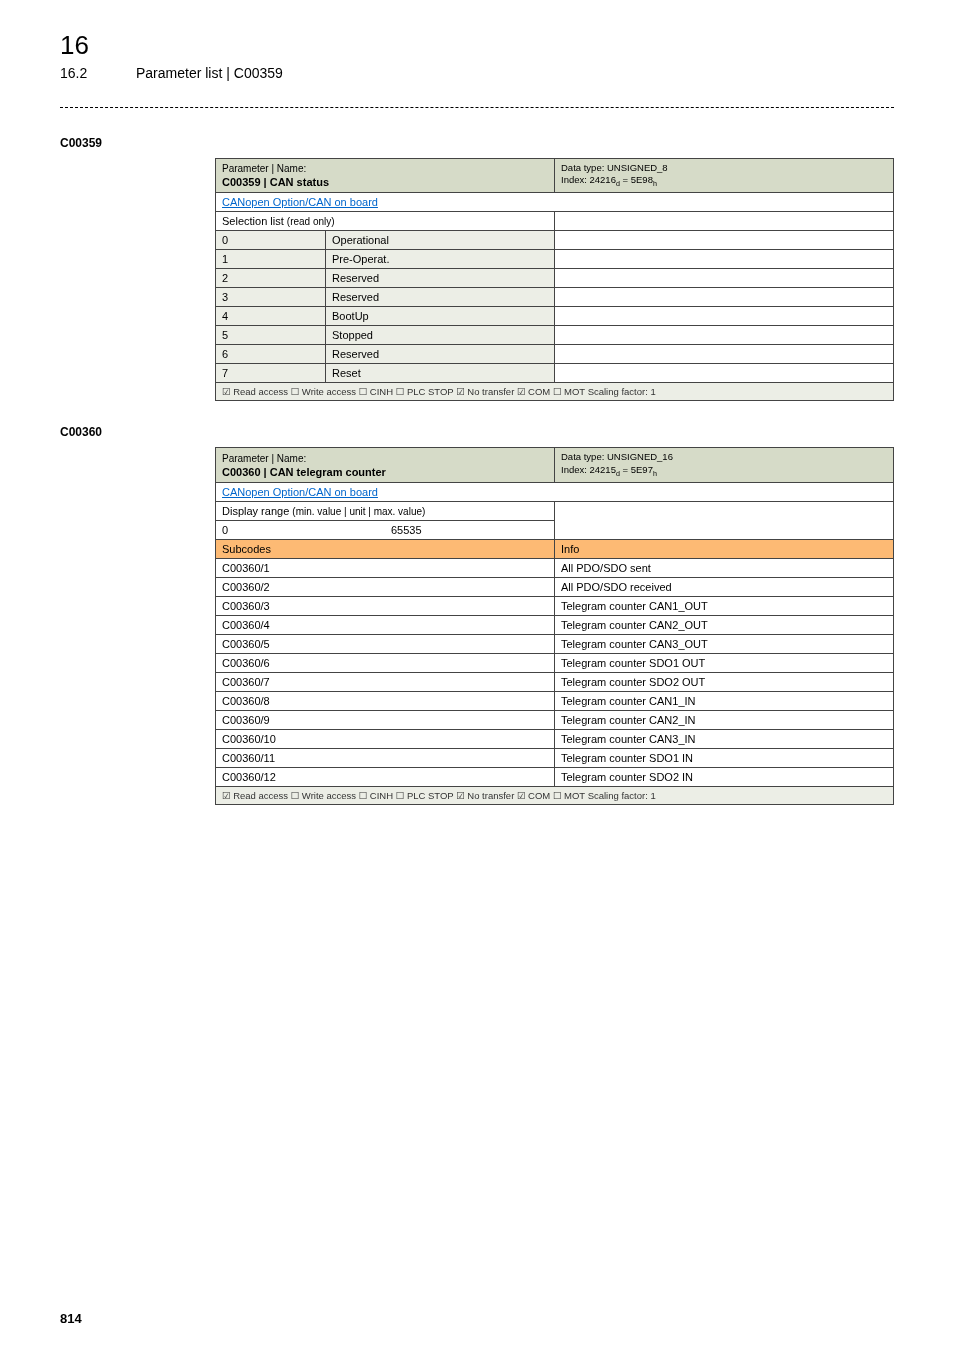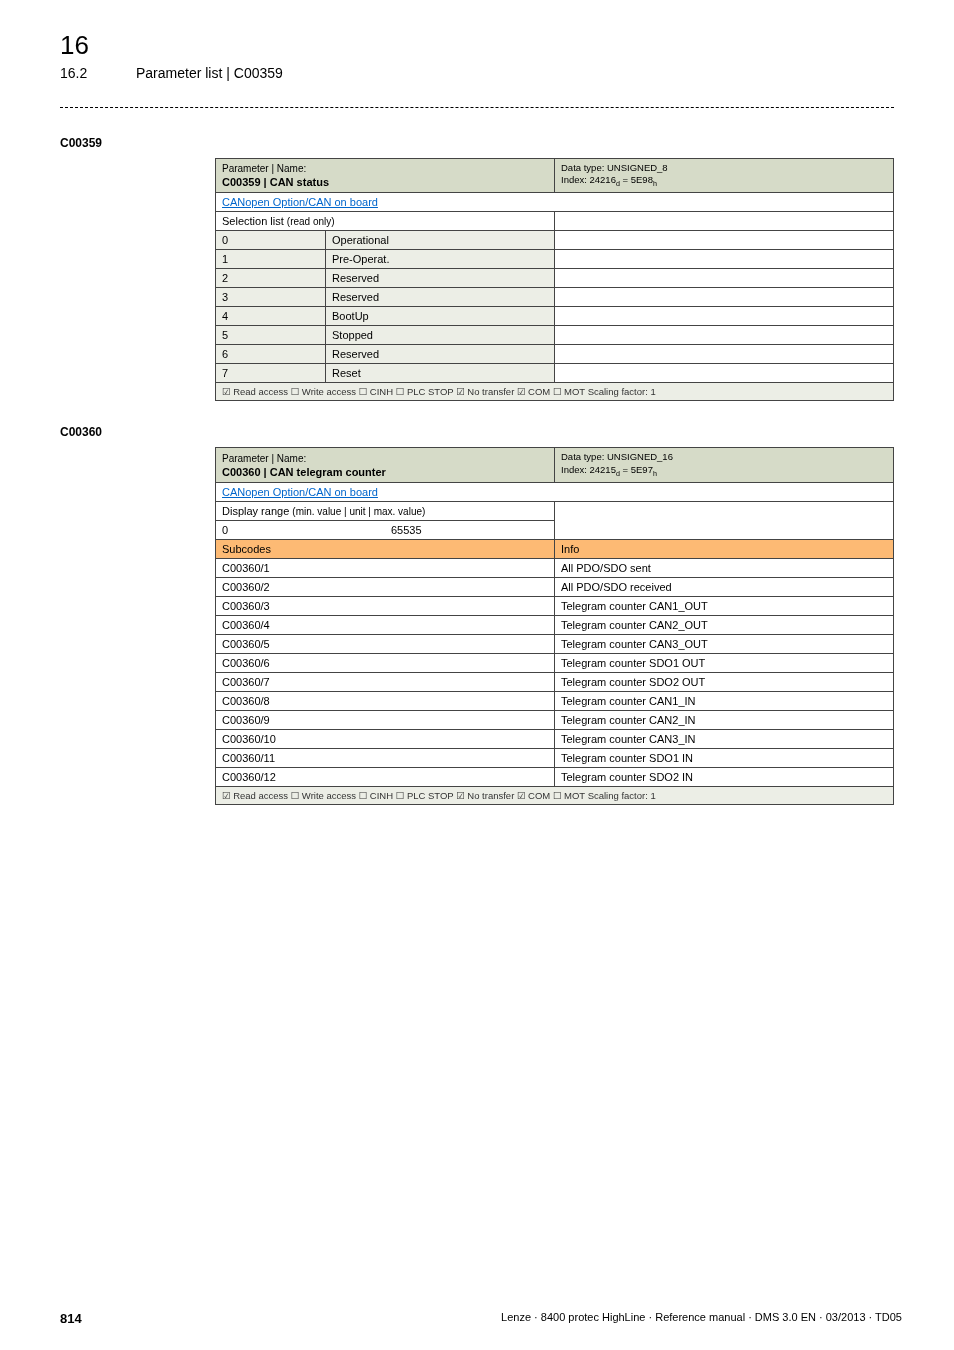--- a/index.html
+++ b/index.html
@@ -260,14 +260,13 @@
   <tbody>
         <tr class="access-row grey">
     <td colspan="3">☑ Read access   ☐ Write access   ☐ CINH   ☐ PLC STOP   ☑ No transfer   ☑ COM   ☐ MOT    Scaling factor: 1</td>
   </tr>
 </tbody>
     </table>
 </div>
 
 <div class="footer">
   <span class="pnum">814</span>
-  <span>Lenze · 8400 protec HighLine · Reference manual · DMS 3.0 EN · 03/2013 · TD05</span>
 </div>
 
 </body></html>

